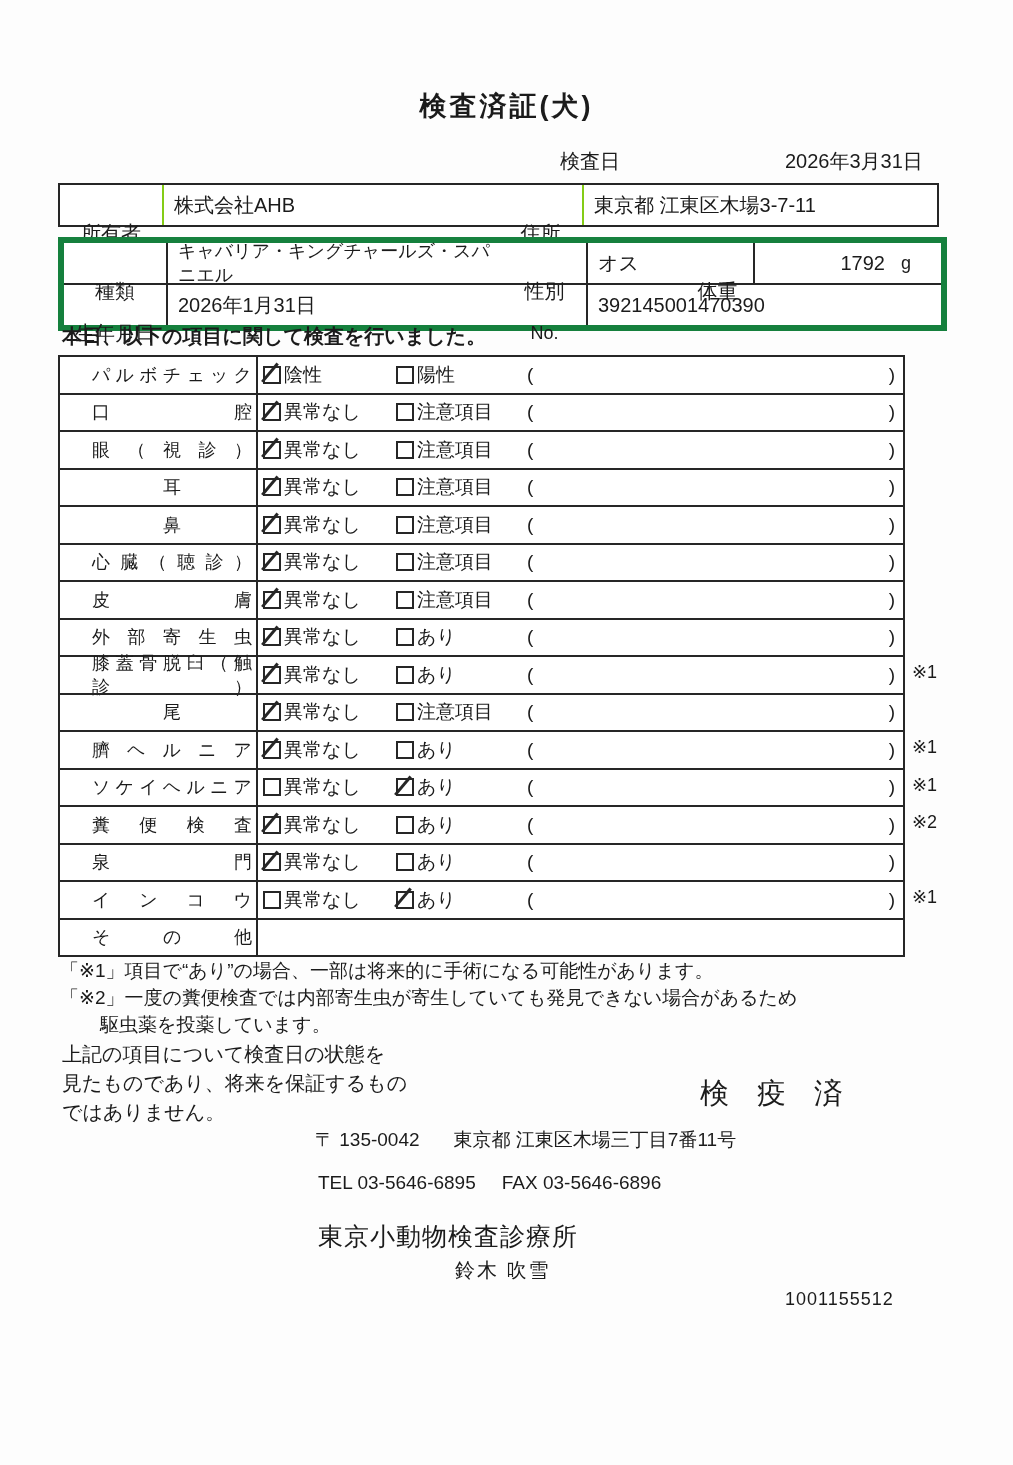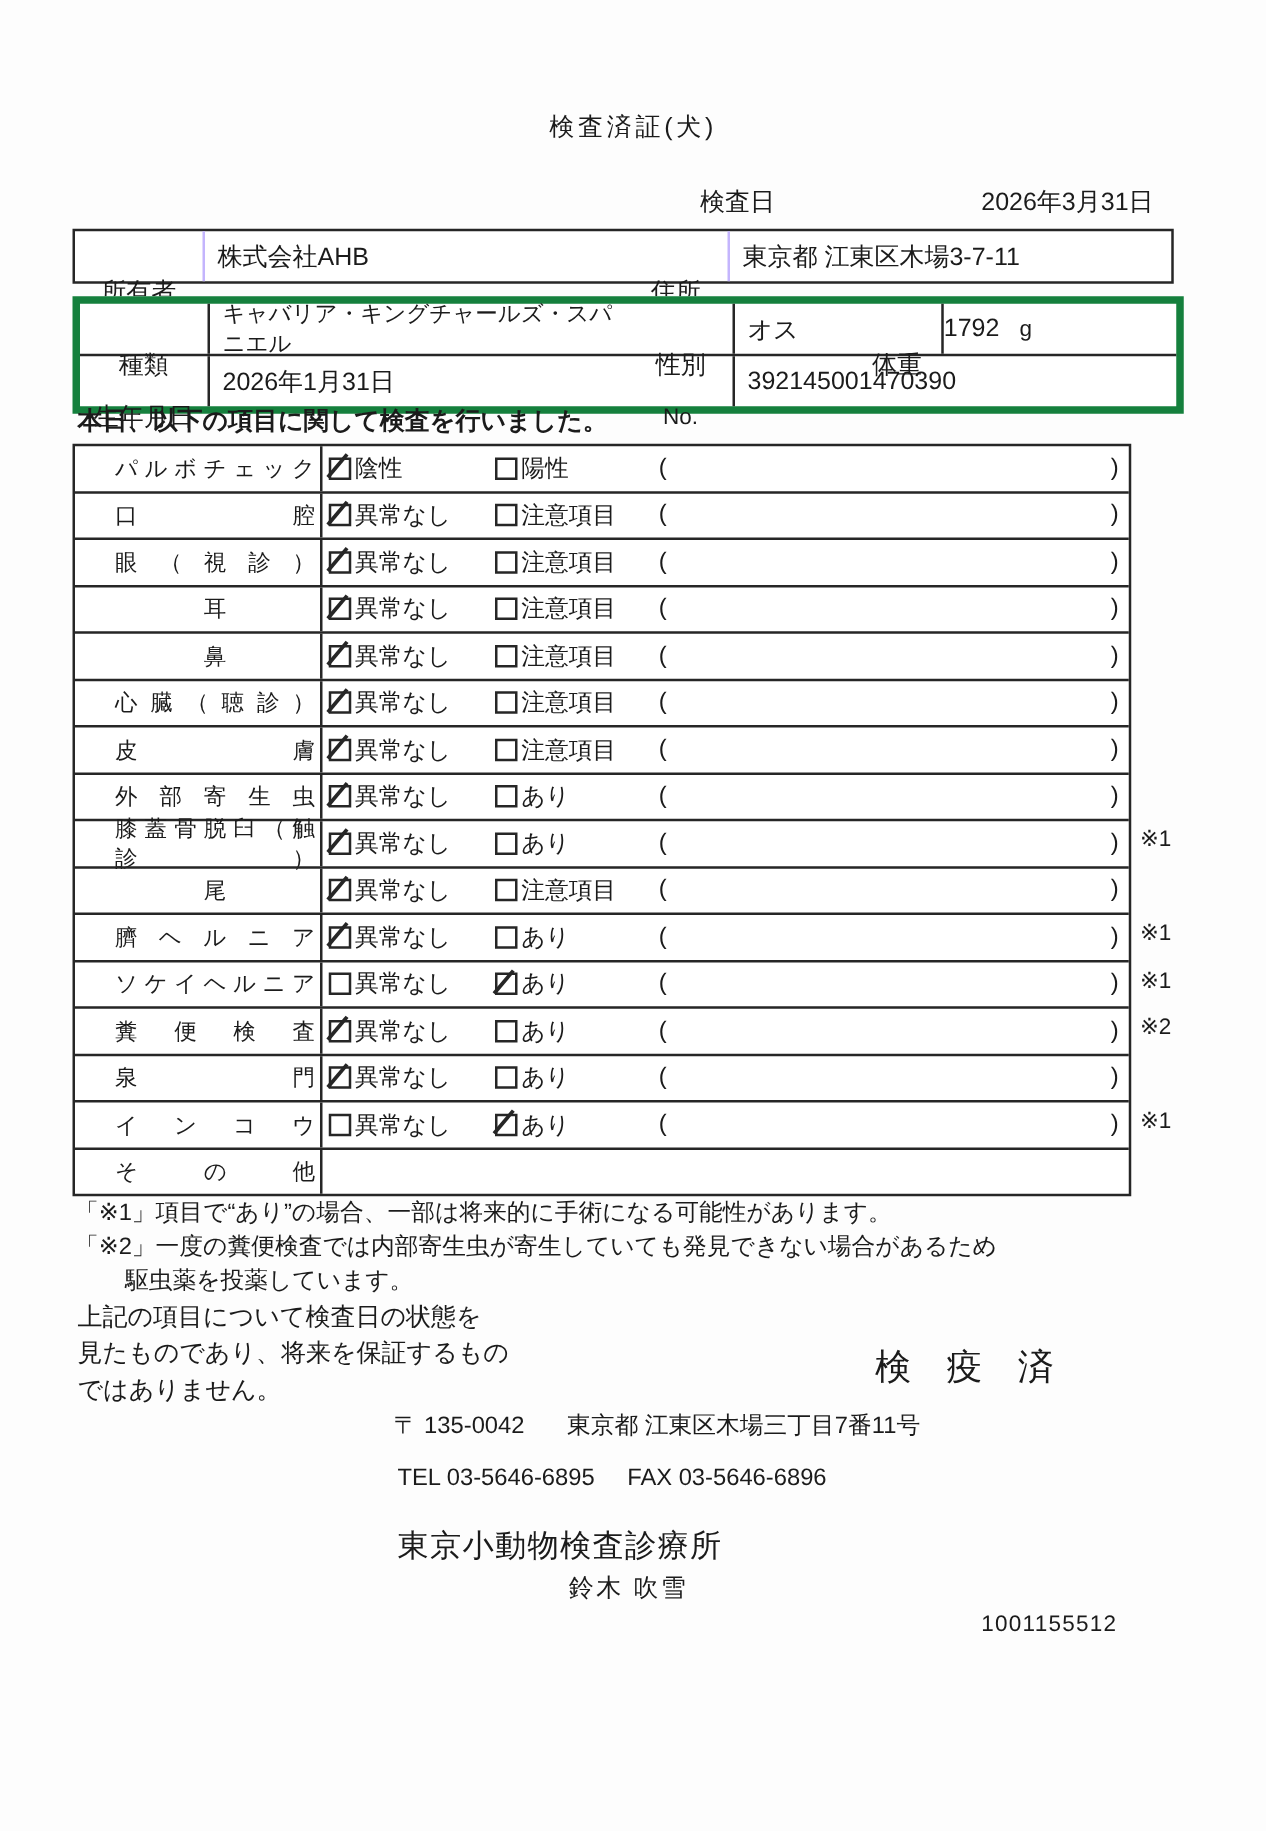--- a/index.html
+++ b/index.html
@@ -7,49 +7,49 @@
     width:1013px; height:1465px; position:relative;
     background:#fdfdfd; color:#1b1b1b;
     font-family:"Liberation Sans","DejaVu Sans",sans-serif;
     overflow:hidden;
   }
   .abs { position:absolute; }
 
   
   .doc-title {
     top:88px; left:0; width:100%;
-    text-align:center; font-size:20px; font-weight:normal; letter-spacing:3px;
+    text-align:center; font-size:27px; font-weight:bold; letter-spacing:3px;
   }
 
   
   .exam-date-row { top:148px; left:0; width:935px; font-size:20px; }
   .exam-date-label { position:absolute; left:560px; }
   .exam-date-value { position:absolute; left:785px; }
 
   
   .info-tbl { border:2px solid #262626; display:flex; background:#fff; }
   .info-tbl .cell { display:flex; align-items:center; box-sizing:border-box; font-size:20px; }
-  .info-tbl .cell + .cell { border-left:2px solid #c4b5fd; }
+  .info-tbl .cell + .cell { border-left:2px solid #84cc16; }
   .lab { justify-content:center;margin-top:48px; }
   .val { padding-left:10px; }
 
   .owner-tbl { top:183px; left:58px; width:877px; height:40px; }
 
   .dog-tbl-wrap { top:237px; left:58px; width:877px; border:6px solid #15803d; background:#fff; }
   .dog-row { display:flex; height:40px; }
   .dog-row + .dog-row { border-top:2px solid #262626; }
   .dog-row .cell { display:flex; align-items:center; box-sizing:border-box; font-size:20px; }
   .dog-row .cell + .cell { border-left:2px solid #262626; }
   .w-label { width:102px; flex:none; }
   .w-breed { width:335px; flex:none; }
   .w-sex-l { width:85px; flex:none; }
   .w-sex-v { width:94px; flex:none; }
   .w-wt-l  { width:73px; flex:none; }
   .w-rest  { flex:1; }
-  .weight-cell { padding-right:30px; gap:16px; }
+  .weight-cell { justify-content:flex-end; padding-right:30px; gap:16px; }
   .weight-cell .unit { font-size:18px; }
 
   
   .intro { top:323px; left:62px; font-size:20px; font-weight:bold; }
 
   
   .chk-table { top:355px; left:58px; width:847px; border:2px solid #262626; background:#fff; box-sizing:border-box; }
   .chk-row { display:flex; height:35.5px; position:relative; align-items:stretch; }
   .chk-row + .chk-row { border-top:2px solid #262626; }
   .chk-label {

